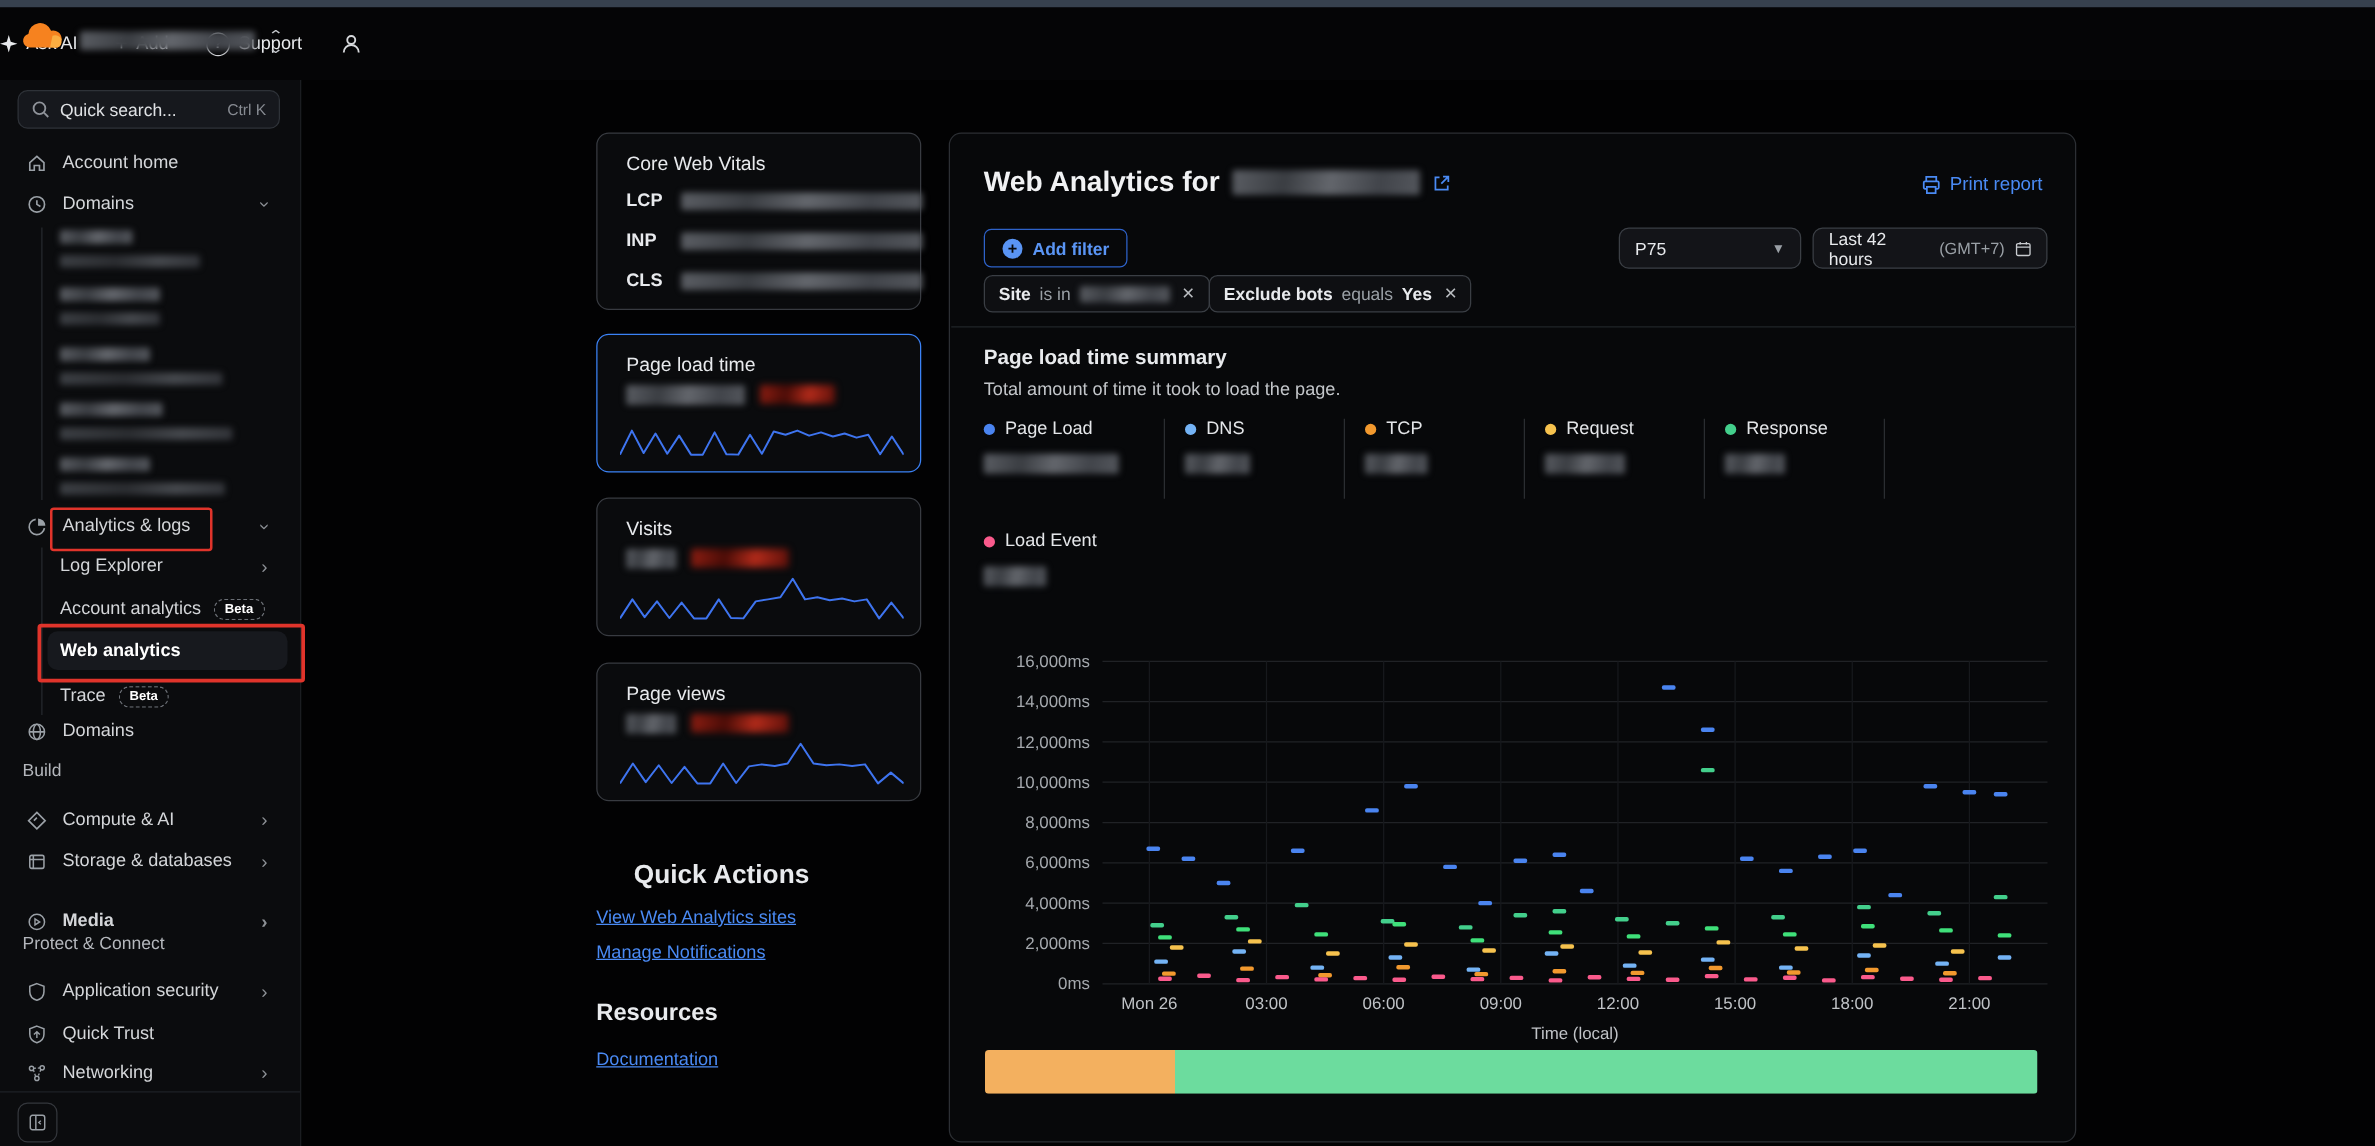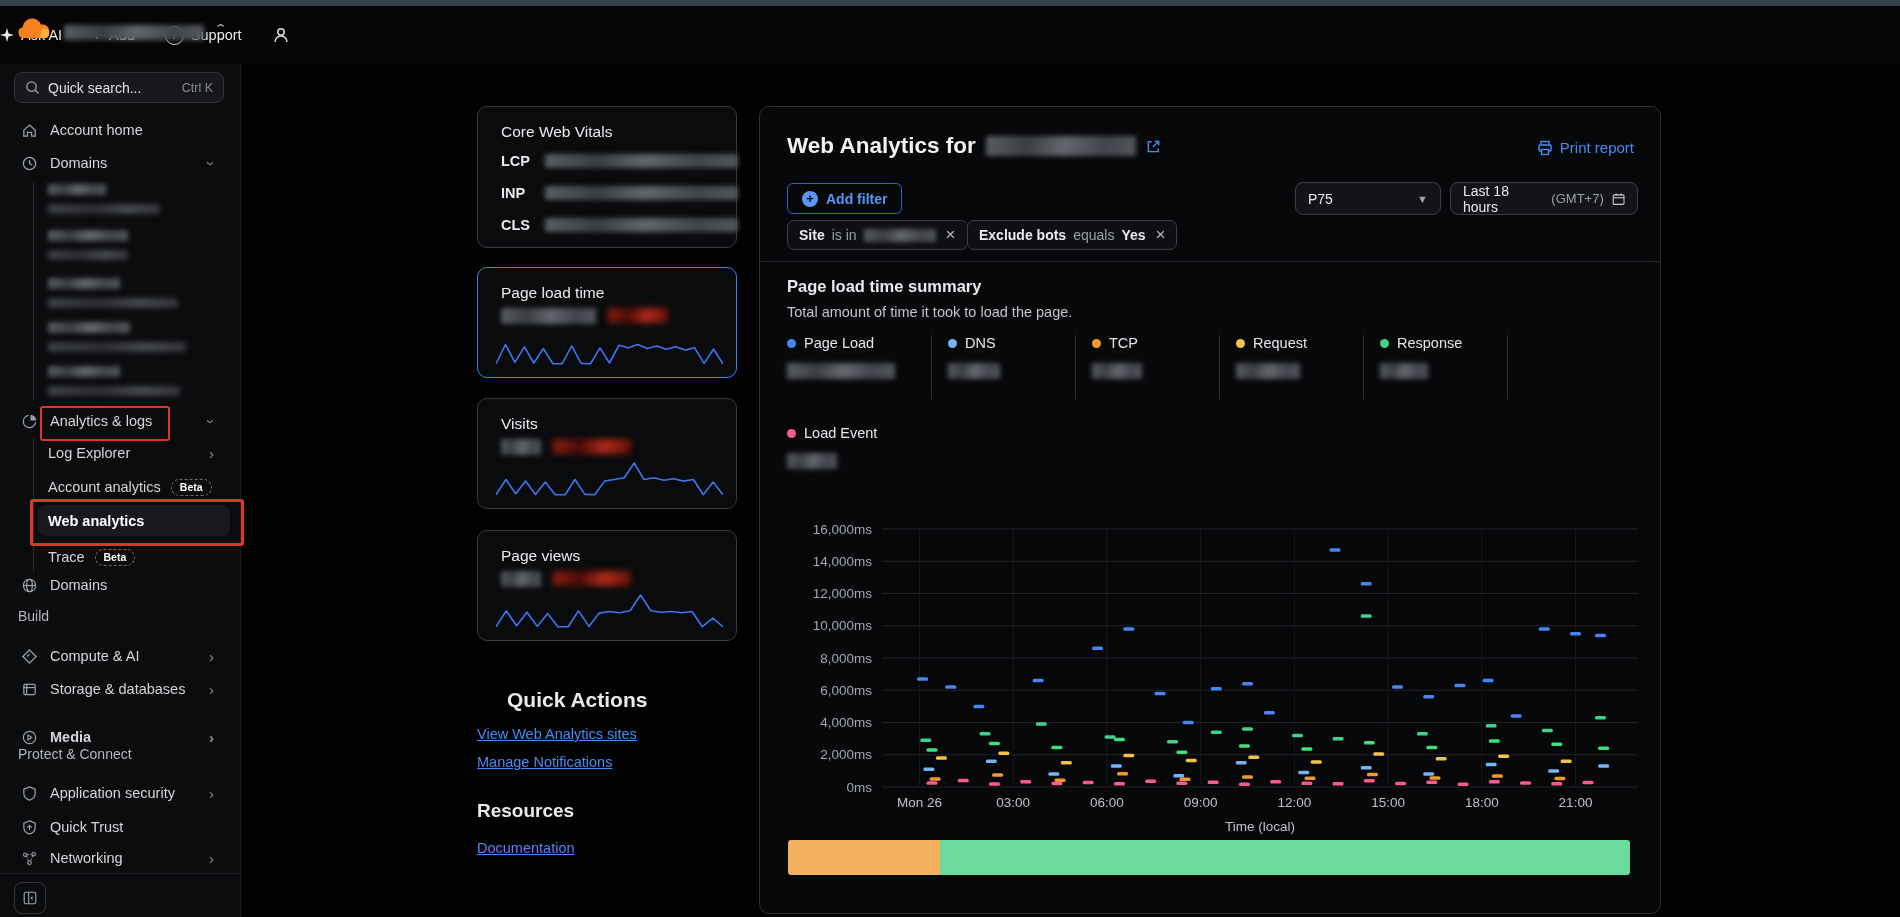--- a/index.html
+++ b/index.html
@@ -392,21 +392,21 @@
       <span class="dim">equals</span>
       <b>Yes</b>
       <span class="x">×</span>
     </div>
 
     <div class="selbox" style="left:535px;width:146px;">
       <span>P75</span>
       <span style="margin-left:auto;color:#9aa0a6;font-size:11px;">▼</span>
     </div>
     <div class="selbox" style="left:690px;width:188px;gap:8px;">
-      <span>Last 18 hours</span>
+      <span>Last 42 hours</span>
       <span style="color:#9aa0a6;font-size:13px;">(GMT+7)</span>
       <svg width="14" height="14" viewBox="0 0 16 16">
         <rect x="1.5" y="3" width="13" height="11.5" rx="1.5" fill="none" stroke="#c9ccd0" stroke-width="1.3"></rect>
         <line x1="1.5" y1="6.5" x2="14.5" y2="6.5" stroke="#c9ccd0" stroke-width="1.3"></line>
         <line x1="5" y1="1.5" x2="5" y2="4" stroke="#c9ccd0" stroke-width="1.3"></line>
         <line x1="11" y1="1.5" x2="11" y2="4" stroke="#c9ccd0" stroke-width="1.3"></line>
       </svg>
     </div>
 
     <div id="divider1"></div>

